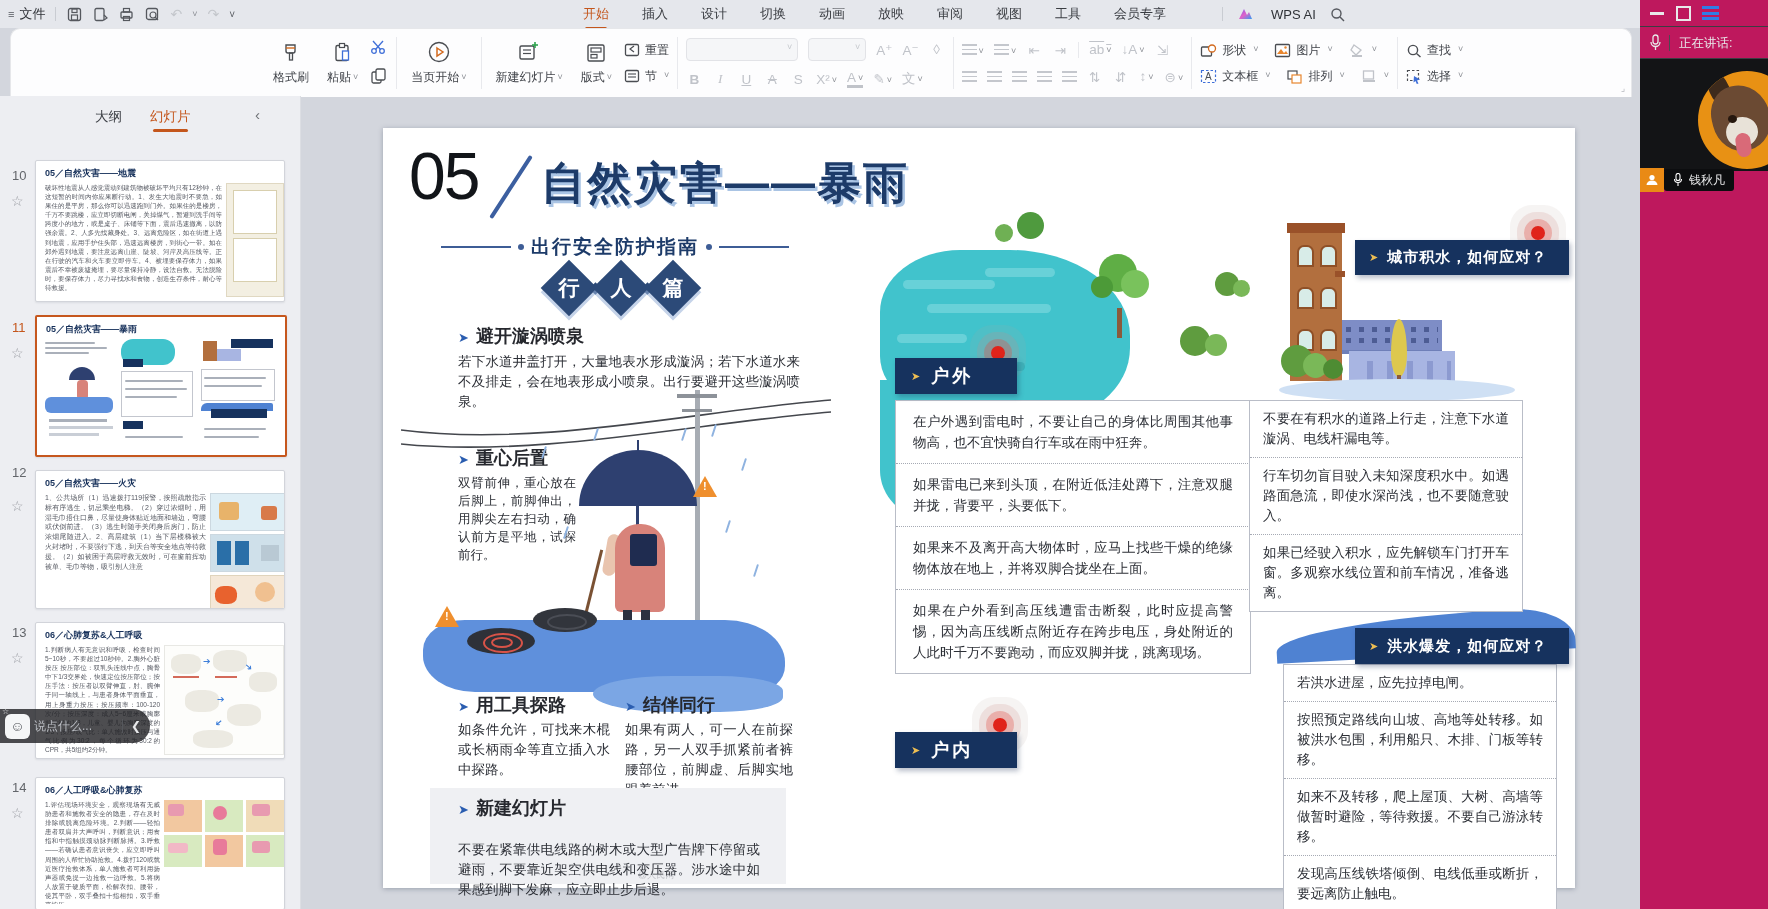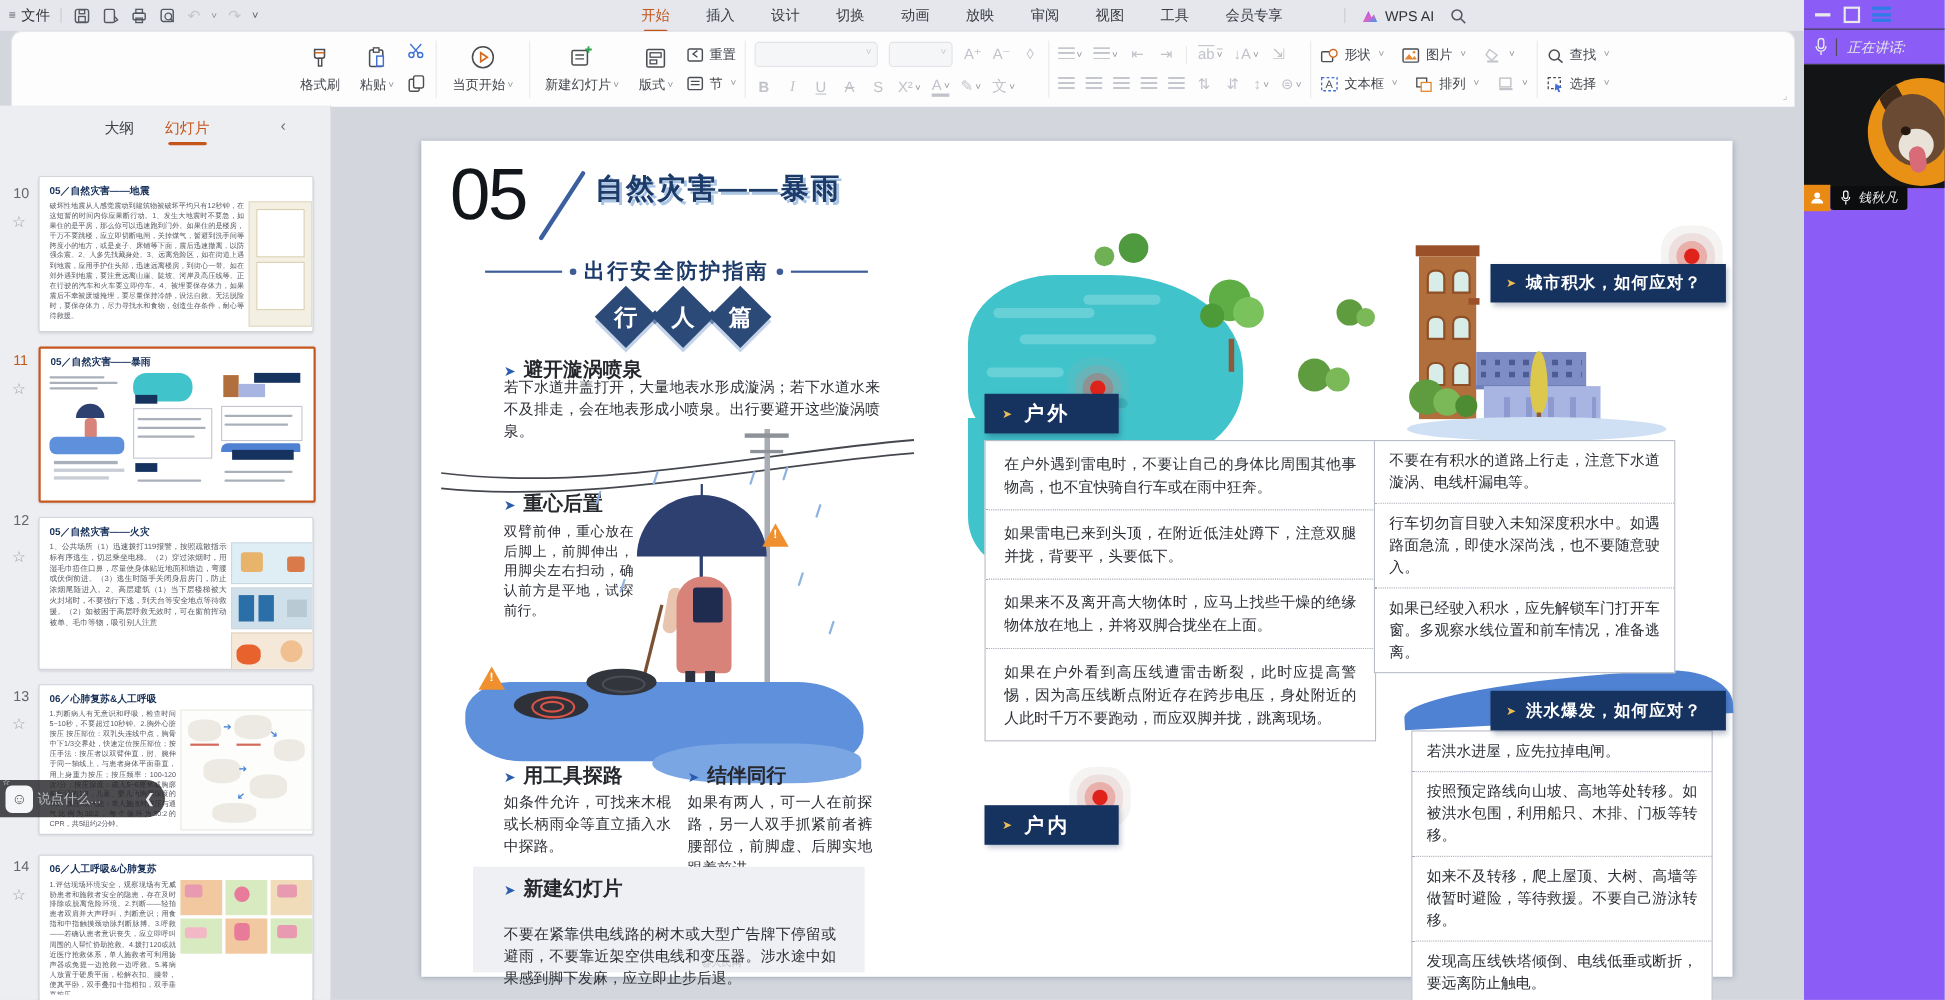--- a/index.html
+++ b/index.html
@@ -13,21 +13,21 @@
   .tb-sep{width:1px;height:14px;background:#c9ccd2;}
   .tb-ic{width:16px;height:16px;display:flex;align-items:center;justify-content:center;}
   .tb-ic svg{display:block;}
   .tb-undo{color:#c3c6cb;font-size:14px;}
   .tb-caret{color:#8a8d93;font-size:9px;}
   .menus{position:absolute;left:583px;top:0;height:28px;display:flex;align-items:center;gap:33px;}
   .menu{color:#3a3d42;cursor:default;position:relative;}
   .menu.active{color:#c4561c;}
   .menu.active::after{content:"";position:absolute;left:2px;right:2px;bottom:-7px;height:3px;border-radius:2px;background:#c4561c;}
   .tb-right{position:absolute;left:1222px;top:0;height:28px;display:flex;align-items:center;gap:14px;}
-  .wpsai{display:flex;align-items:flex-end;gap:6px;font-size:13px;color:#2f3237;}
+  .wpsai{display:flex;align-items:flex-start;gap:18px;font-size:13px;color:#2f3237;}
   
   .ribbon{position:absolute;left:10px;top:28px;width:1620px;height:68px;background:#fdfdfe;
           border:1px solid #e6e7ea;border-bottom:none;border-radius:10px 10px 0 0;display:flex;align-items:stretch;}
   .rspacer{width:248px;}
   .rsep{width:1px;background:#e8e9ed;margin:8px 0;}
   .rgroup{display:flex;align-items:center;padding:0 8px;gap:6px;}
   .bigbtn{display:flex;flex-direction:column;align-items:center;justify-content:center;gap:5px;
           padding:0 6px;font-size:12px;color:#41444a;white-space:nowrap;}
   .bicon{height:24px;display:flex;align-items:flex-end;justify-content:center;}
   .cv{font-size:9px;color:#8a8d93;margin-left:2px;position:relative;top:-1px;}
@@ -68,21 +68,21 @@
   .emojibox{width:25px;height:25px;background:#f5f6f7;border-radius:6px;margin-left:5px;display:flex;
             align-items:center;justify-content:center;color:#4a4d52;font-size:14px;position:relative;}
   .emojibox::before{content:"☆";position:absolute;left:-3px;top:-7px;font-size:8px;color:#e6e7e9;}
   .chattext{color:#b9bcc2;font-size:12px;margin-left:4px;}
   .chatarrow{color:#e8e9eb;margin-left:auto;margin-right:9px;font-size:12px;border-left:1px solid #55575c;padding-left:8px;}
   
   .slide{position:absolute;left:383px;top:128px;width:1192px;height:760px;background:#fff;
          box-shadow:0 1px 5px rgba(50,60,85,.35);}
   .num05{position:absolute;left:26px;top:10px;font-size:66px;font-weight:500;color:#121519;letter-spacing:-2px;}
   .slash{position:absolute;left:126px;top:22px;width:4px;height:74px;background:#3c5fa0;transform:rotate(33deg);border-radius:2px;}
-  .stitle{position:absolute;left:158px;top:26px;font-size:26px;font-weight:800;color:#1d3b69;
+  .stitle{position:absolute;left:158px;top:26px;font-size:44px;font-weight:800;color:#1d3b69;
           text-shadow:2.5px 3px 0 #aac4e4;letter-spacing:2px;white-space:nowrap;}
   .guide{position:absolute;left:58px;top:106px;width:348px;display:flex;align-items:center;gap:7px;color:#1d3b69;}
   .gl{flex:1;height:1.5px;background:#3e5d96;}
   .gdot{width:6px;height:6px;border-radius:50%;background:#3e5d96;}
   .gtext{font-family:"Liberation Serif",serif;font-weight:bold;font-size:19px;letter-spacing:2px;white-space:nowrap;}
   .dia{position:absolute;width:40px;height:40px;background:#2c4a78;transform:rotate(45deg);
        box-shadow:3px 3px 0 rgba(150,175,215,.55);}
   .dia span{position:absolute;left:0;top:0;width:40px;height:40px;display:flex;align-items:center;justify-content:center;
        transform:rotate(-45deg);color:#fff;font-weight:bold;font-size:21px;}
   .dsm{position:absolute;width:9px;height:9px;background:#2c4a78;transform:rotate(45deg);}
@@ -137,21 +137,21 @@
   .vrow{padding:10px 17px;font-size:13.5px;line-height:21px;color:#2c2f36;text-align:justify;}
   .vrow + .vrow{border-top:1px dotted #a6aab4;}
   .vbox.tight .vrow{padding:8px 13px;line-height:20px;}
   
   .bldg{position:absolute;left:900px;top:95px;width:240px;height:185px;}
   .wave{position:absolute;left:893px;top:470px;width:299px;height:58px;z-index:2;}
   .wavein{position:absolute;left:0;top:16px;width:299px;height:42px;background:#4f82d2;
           border-radius:100% 26% 0 0/92% 100% 0 0;transform:rotate(-3deg);}
   .splash{position:absolute;width:14px;height:4px;border-radius:2px;background:#4f82d2;}
   
-  .vpanel{position:absolute;left:1640px;top:0;width:128px;height:909px;background:#8b5cf6;z-index:60;color:#e8e9ea;font-style:italic;}
+  .vpanel{position:absolute;left:1640px;top:0;width:128px;height:909px;background:#be185d;z-index:60;color:#e8e9ea;}
   .vmin{position:absolute;left:10px;top:12px;width:14px;height:2.5px;background:#e8e9ea;}
   .vmax{position:absolute;left:36px;top:6px;width:11px;height:11px;border:2px solid #e8e9ea;}
   .vham div{width:17px;height:3px;background:#2f7ce6;margin-bottom:2.5px;}
   .vdiv{position:absolute;left:0;width:128px;height:1px;background:#3b3d42;}
   .vspeak{position:absolute;left:0;top:28px;width:128px;height:30px;display:flex;align-items:center;}
   .vspeak .sep{width:1px;height:16px;background:#4a4c52;margin:0 9px 0 7px;}
   .vspeaktext{font-size:12.5px;}
   .vvideo{position:absolute;left:0;top:59px;width:128px;height:112px;background:#131416;overflow:hidden;}
   .avatar{position:absolute;right:-28px;top:12px;width:98px;height:98px;border-radius:50%;background:#e89114;overflow:hidden;}
   .dface{position:absolute;left:14px;top:14px;width:58px;height:66px;background:#6b4a33;border-radius:46% 54% 50% 50%;transform:rotate(-14deg);}
@@ -619,21 +619,21 @@
         <span>人</span>
       </div>
     <div class="dsm" style="left:260px;top:156px;"></div>
     <div class="dia" style="left:270px;top:140px;">
         <span>篇</span>
       </div>
   </div>
 
   <div class="h-item" style="left:75px;top:196px;">
     <span class="arr">➤</span><span>避开漩涡喷泉</span></div>
-  <div class="p" style="left:75px;top:214px;width:342px;">若下水道井盖打开，大量地表水形成漩涡；若下水道水来不及排走，会在地表形成小喷泉。出行要避开这些漩涡喷泉。</div>
+  <div class="p" style="left:75px;top:224px;width:342px;">若下水道井盖打开，大量地表水形成漩涡；若下水道水来不及排走，会在地表形成小喷泉。出行要避开这些漩涡喷泉。</div>
 
   <svg class="abs" style="left:18px;top:268px;" width="430" height="60">
     <path d="M0,34 C140,52 300,14 430,4" fill="none" stroke="#44474d" stroke-width="1.6"></path>
     <path d="M0,48 C140,62 300,26 430,16" fill="none" stroke="#44474d" stroke-width="1.6"></path>
   </svg>
   <div class="pole"></div>
   <div class="cross1"></div>
   <div class="cross2"></div>
 
   <div class="h-item" style="left:75px;top:318px;">

